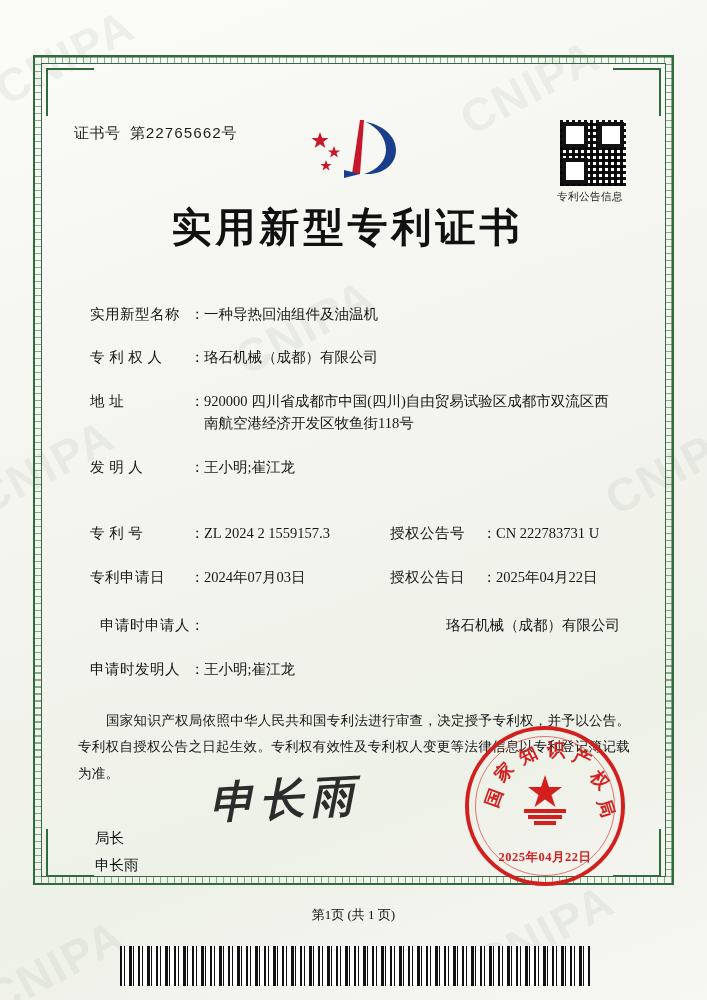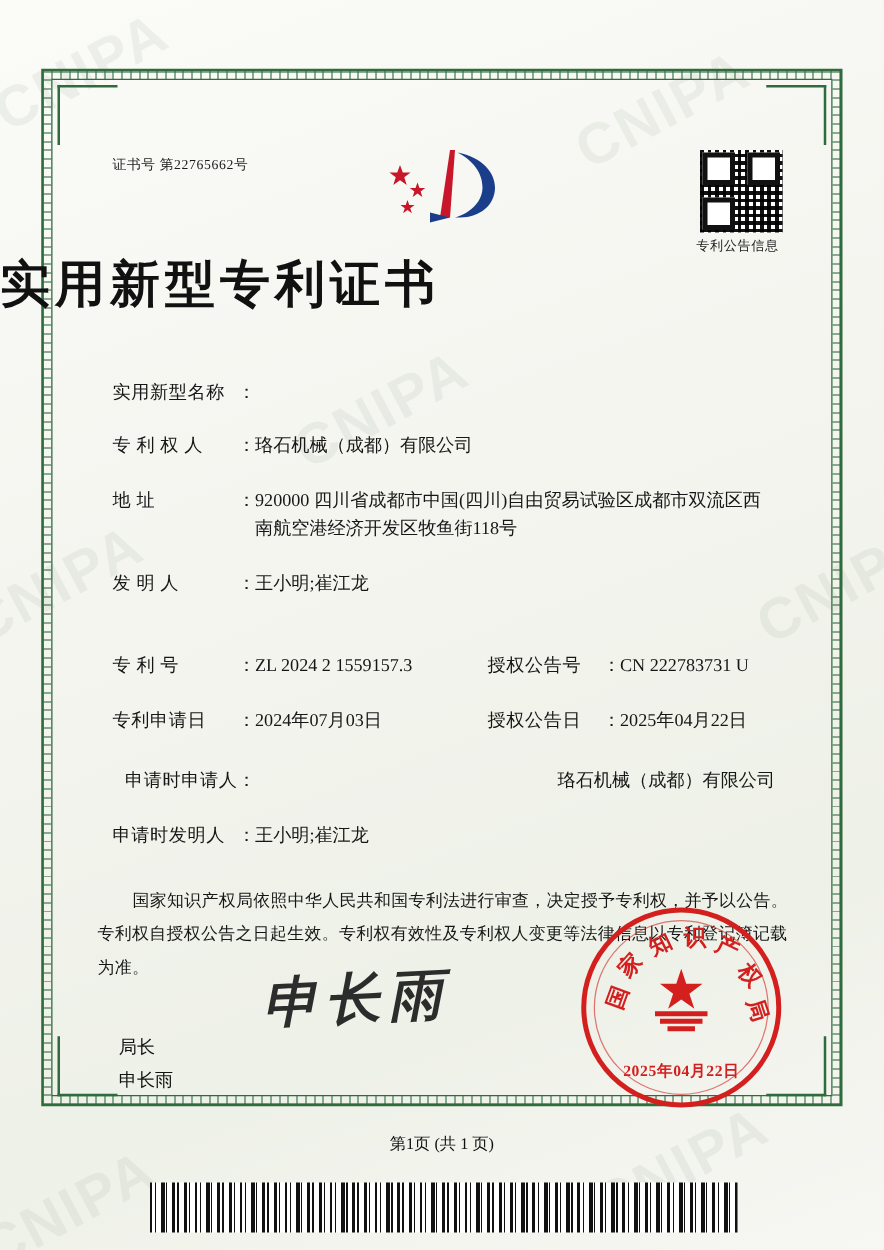--- a/index.html
+++ b/index.html
@@ -63,22 +63,22 @@
   .corner{
     position:absolute;width:46px;height:46px;
     border:2px solid #2f6b3c;
   }
   .c-tl{left:46px;top:68px;border-right:none;border-bottom:none;}
   .c-tr{right:46px;top:68px;border-left:none;border-bottom:none;}
   .c-bl{left:46px;bottom:123px;border-right:none;border-top:none;}
   .c-br{right:46px;bottom:123px;border-left:none;border-top:none;}
 
   .cert-no{
-    position:absolute;left:90px;top:124px;
-    font-size:11px;color:#1b1b1b;letter-spacing:.5px;
+    position:absolute;left:74px;top:124px;
+    font-size:15px;color:#1b1b1b;letter-spacing:.5px;font-family:Liberation Mono, monospace;
   }
 
   
   .logo{position:absolute;left:300px;top:112px;width:108px;height:76px;}
 
   
   .qr-wrap{position:absolute;right:78px;top:120px;width:72px;}
   .qr{
     width:66px;height:66px;margin:0 auto;
     background-color:#fff;
@@ -91,21 +91,21 @@
   .qr:before,.qr:after,.qr span{
     content:"";position:absolute;width:18px;height:18px;
     border:4px solid #111;background:#fff;
   }
   .qr:before{left:2px;top:2px;}
   .qr:after{right:2px;top:2px;}
   .qr span{left:2px;bottom:2px;}
   .qr-label{font-size:10.5px;color:#222;margin-top:4px;letter-spacing:.5px;}
 
   .title{
-    position:absolute;left:0;right:12px;top:200px;
+    position:absolute;left:0;right:12px;top:200px;text-align:center;
     font-size:40px;font-weight:bold;letter-spacing:4px;color:#111;
     font-family:"Liberation Serif","DejaVu Serif",serif;
   }
 
   .fields{position:absolute;left:90px;top:303px;width:530px;font-size:14.5px;color:#161616;}
   .row{display:flex;margin-bottom:21px;line-height:1.55;}
   .lbl{width:100px;flex:0 0 100px;letter-spacing:.5px;}
   .colon{width:14px;flex:0 0 14px;}
   .val{flex:1;}
   .two-col{display:flex;}
@@ -208,20 +208,21 @@
     <div class="qr-label">专利公告信息</div>
   </div>
 
   <div class="title">实用新型专利证书</div>
 
   <div class="fields">
 
     <div class="row">
       <div class="lbl">实用新型名称</div>
       <div class="colon">：</div>
+      <div class="val">一种导热回油组件及油温机</div>
     </div>
 
     <div class="row">
       <div class="lbl">专 利 权 人</div>
       <div class="colon">：</div>
       <div class="val">珞石机械（成都）有限公司</div>
     </div>
 
     <div class="row">
       <div class="lbl">地        址</div>

